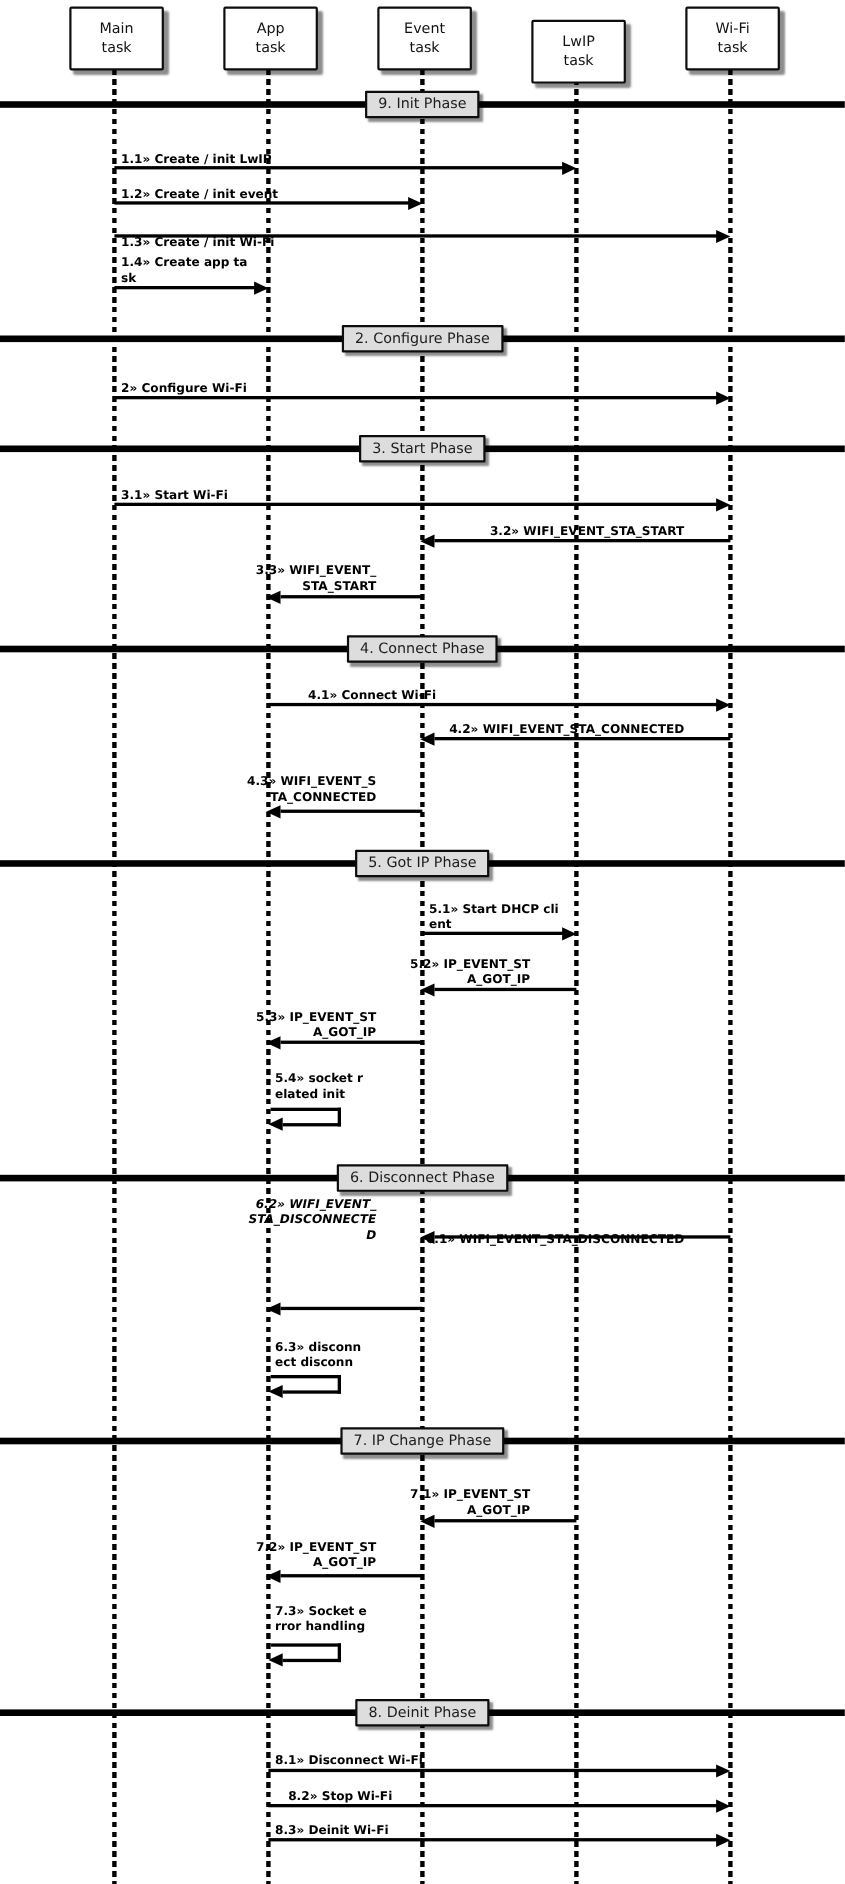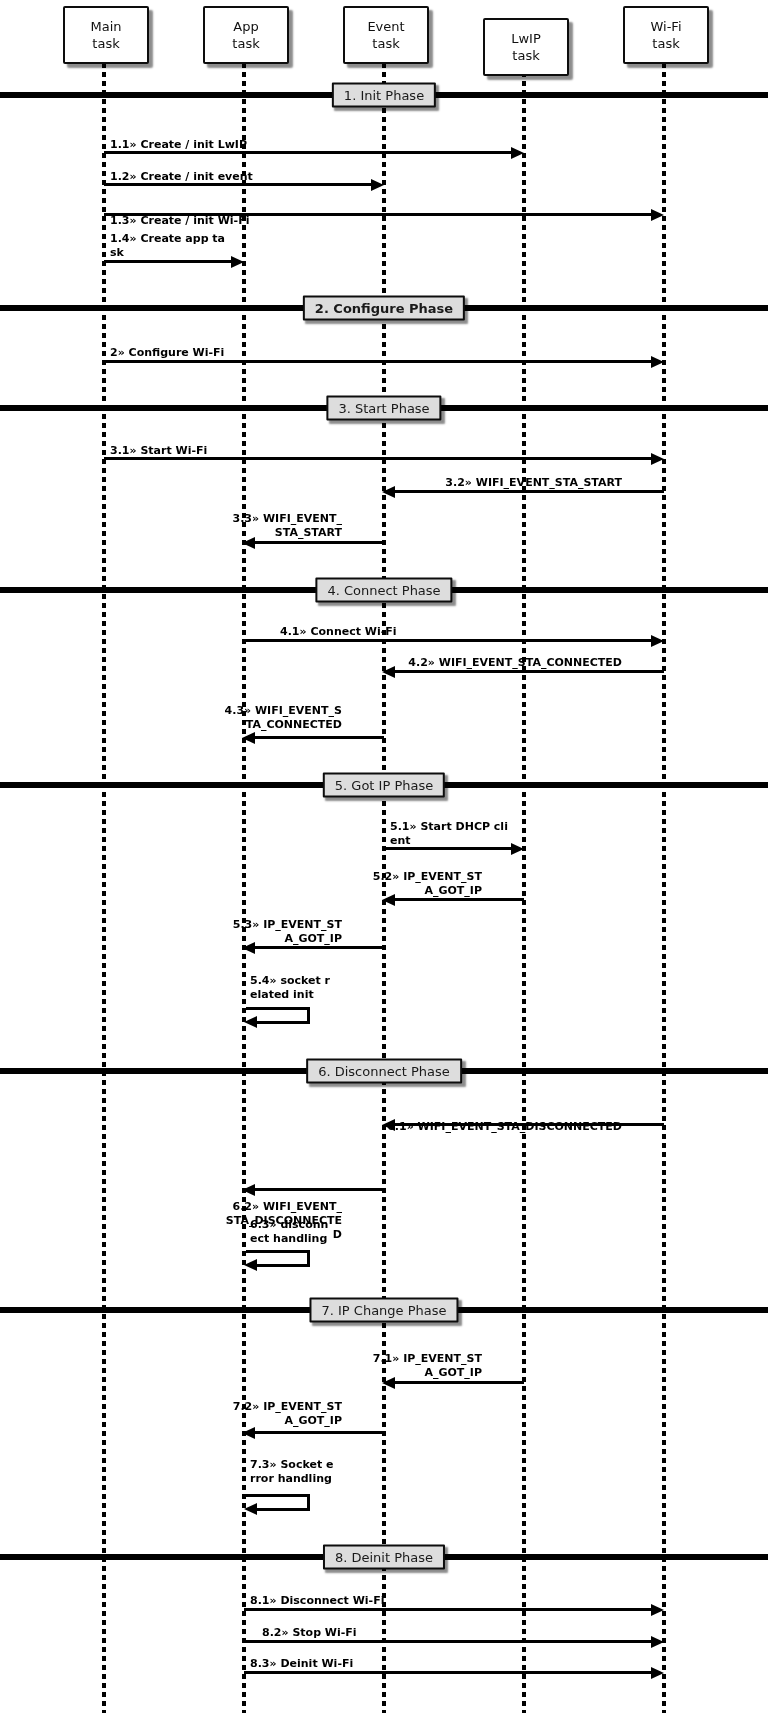--- a/index.html
+++ b/index.html
@@ -69,23 +69,23 @@
   <div class="actor" style="left:483px;margin-top:12px;">
     <div>LwIP</div>
     <div>task</div>
   </div>
   <div class="actor" style="left:623px;">
     <div>Wi-Fi</div>
     <div>task</div>
   </div>
 
   <div class="divider-bar" style="top:92px;"></div>
-  <div class="divider-label" style="top:95px;">1. Init Phase</div>
+  <div class="divider-label" style="top:95px;">9. Init Phase</div>
   <div class="divider-bar" style="top:305px;"></div>
-  <div class="divider-label" style="top:308px;font-weight:bold;">2. Configure Phase</div>
+  <div class="divider-label" style="top:308px;">2. Configure Phase</div>
   <div class="divider-bar" style="top:405px;"></div>
   <div class="divider-label" style="top:408px;">3. Start Phase</div>
   <div class="divider-bar" style="top:587px;"></div>
   <div class="divider-label" style="top:590px;">4. Connect Phase</div>
   <div class="divider-bar" style="top:782px;"></div>
   <div class="divider-label" style="top:785px;">5. Got IP Phase</div>
   <div class="divider-bar" style="top:1068px;"></div>
   <div class="divider-label" style="top:1071px;">6. Disconnect Phase</div>
   <div class="divider-bar" style="top:1307px;"></div>
   <div class="divider-label" style="top:1310px;">7. IP Change Phase</div>
@@ -190,31 +190,31 @@
   <div class="avert" style="left:307px;top:1007px;height:17px;"></div>
   <div class="aline" style="left:257px;top:1021px;width:53px;"></div>
   <div class="head-l" style="left:244px;top:1016px;"></div>
 
   <div class="mlabel r" style="right:110px;top:1108px;margin-top:12px;">
     <div>6.1» WIFI_EVENT_STA_DISCONNECTED</div>
   </div>
   <div class="aline" style="left:395px;top:1123px;width:269px;"></div>
   <div class="head-l" style="left:382px;top:1119px;"></div>
 
-  <div class="mlabel r" style="right:390px;top:1200px;">
+  <div class="mlabel r" style="right:390px;top:1088px;font-style:italic;">
     <div>6.2» WIFI_EVENT_</div>
     <div>STA_DISCONNECTE</div>
     <div>D</div>
   </div>
   <div class="aline" style="left:255px;top:1188px;width:129px;"></div>
   <div class="head-l" style="left:242px;top:1184px;"></div>
 
   <div class="mlabel" style="left:250px;top:1218px;">
     <div>6.3» disconn</div>
-    <div>ect handling</div>
+    <div>ect disconn</div>
   </div>
   <div class="aline" style="left:246px;top:1250px;width:64px;"></div>
   <div class="avert" style="left:307px;top:1250px;height:17px;"></div>
   <div class="aline" style="left:257px;top:1264px;width:53px;"></div>
   <div class="head-l" style="left:244px;top:1259px;"></div>
 
   <div class="mlabel r" style="right:250px;top:1352px;">
     <div>7.1» IP_EVENT_ST</div>
     <div>A_GOT_IP</div>
   </div>

